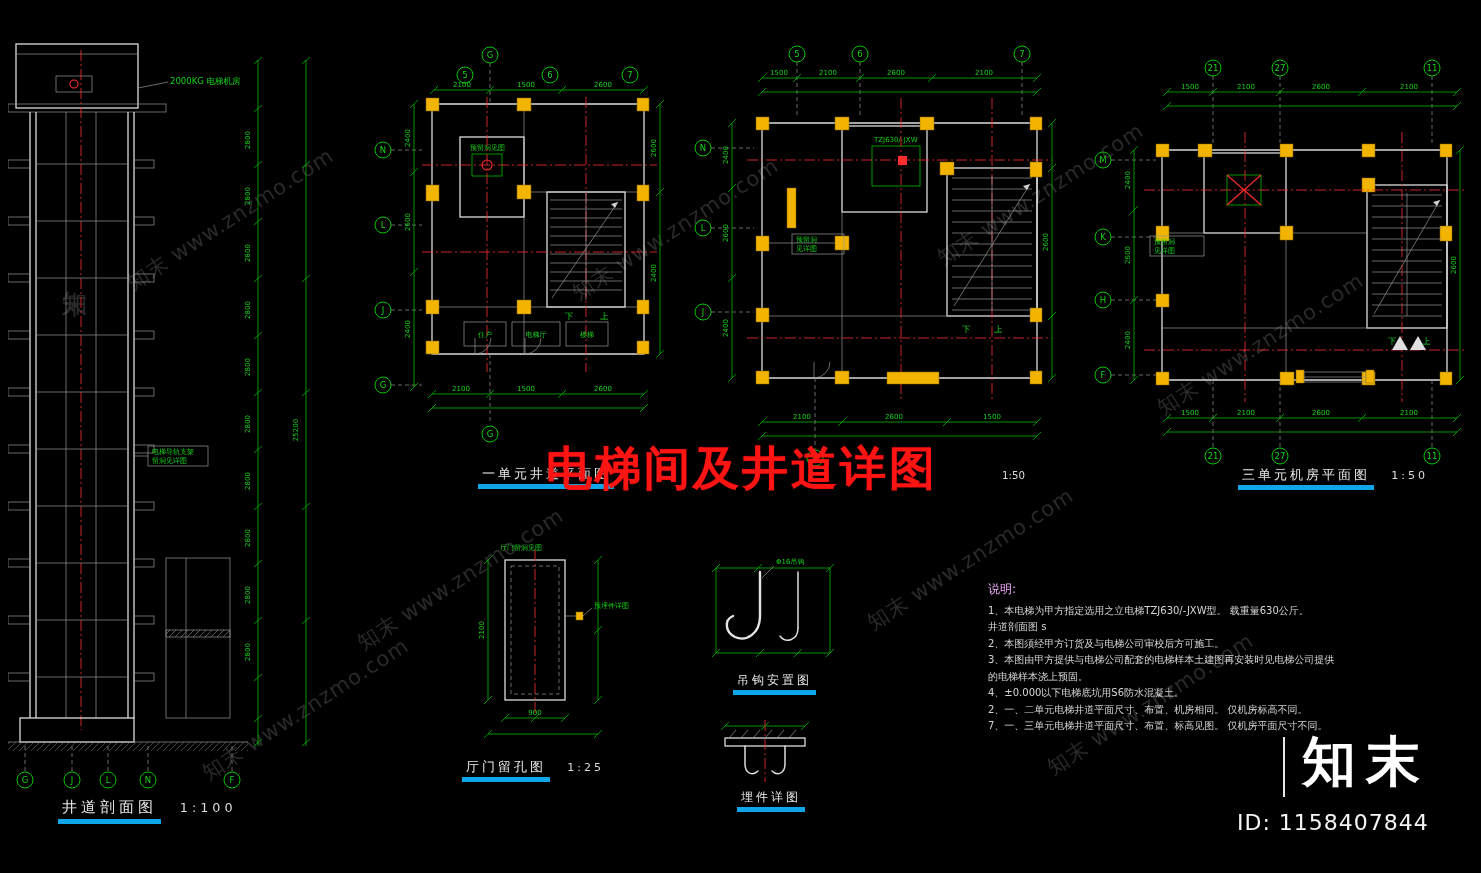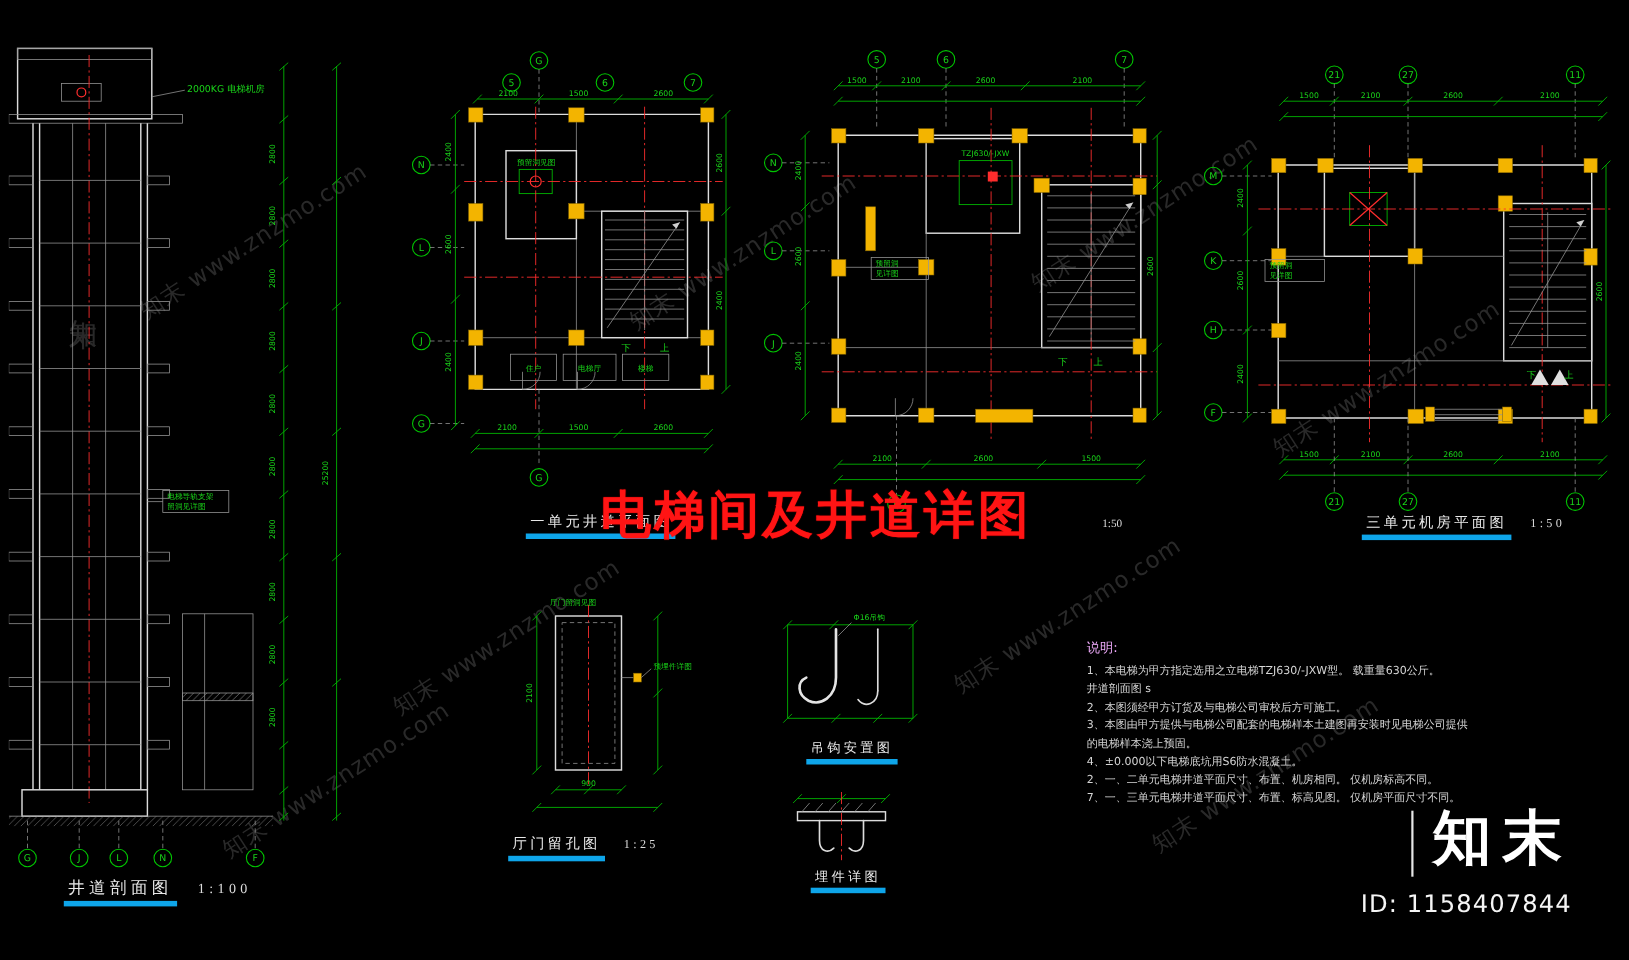--- a/index.html
+++ b/index.html
@@ -2,21 +2,21 @@
 <html><head>
 <meta charset="utf-8">
 <style>
   html,body{margin:0;padding:0;background:#000;}
   .sheet{position:relative;width:1481px;height:873px;background:#000;overflow:hidden;
          font-family:"DejaVu Sans",sans-serif;}
   .abs{position:absolute;}
   
   .dwg-title{position:absolute;color:#e8e8e8;white-space:nowrap;}
   .dwg-title .t{border-bottom:5px solid #0ea5e9;padding:0 4px 3px;}
-  .dwg-title .s{margin-left:10px;font-size:.85em;color:#dcdcdc;font-family:Liberation Serif, serif;}
+  .dwg-title .s{margin-left:10px;font-size:.85em;color:#dcdcdc;}
   .red-title{position:absolute;color:#ff1414;font-weight:bold;font-size:46px;
              letter-spacing:3px;white-space:nowrap;text-shadow:0 0 1px #f00;}
   .wm{position:absolute;color:#777;opacity:.35;font-size:21px;white-space:nowrap;
       letter-spacing:1px;pointer-events:none;}
   .wm-v{writing-mode:vertical-rl;}
   .notes{position:absolute;color:#d6d6d6;font-size:10px;line-height:1.65;white-space:nowrap;}
   .notes .hd{font-size:12px;margin-bottom:3px;color:#f0abfc;}
   
   svg text{font-family:"DejaVu Sans",sans-serif;}
   .wall{stroke:#dcdcdc;stroke-width:1.3;fill:none;}

